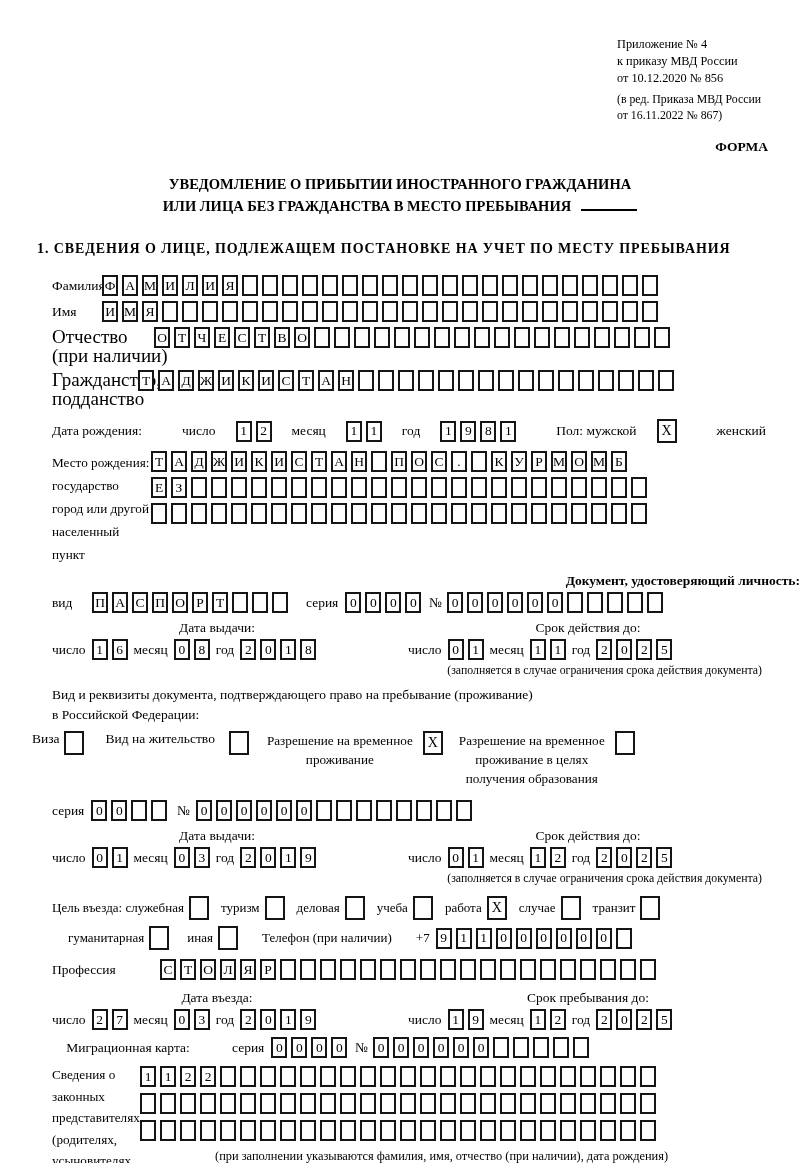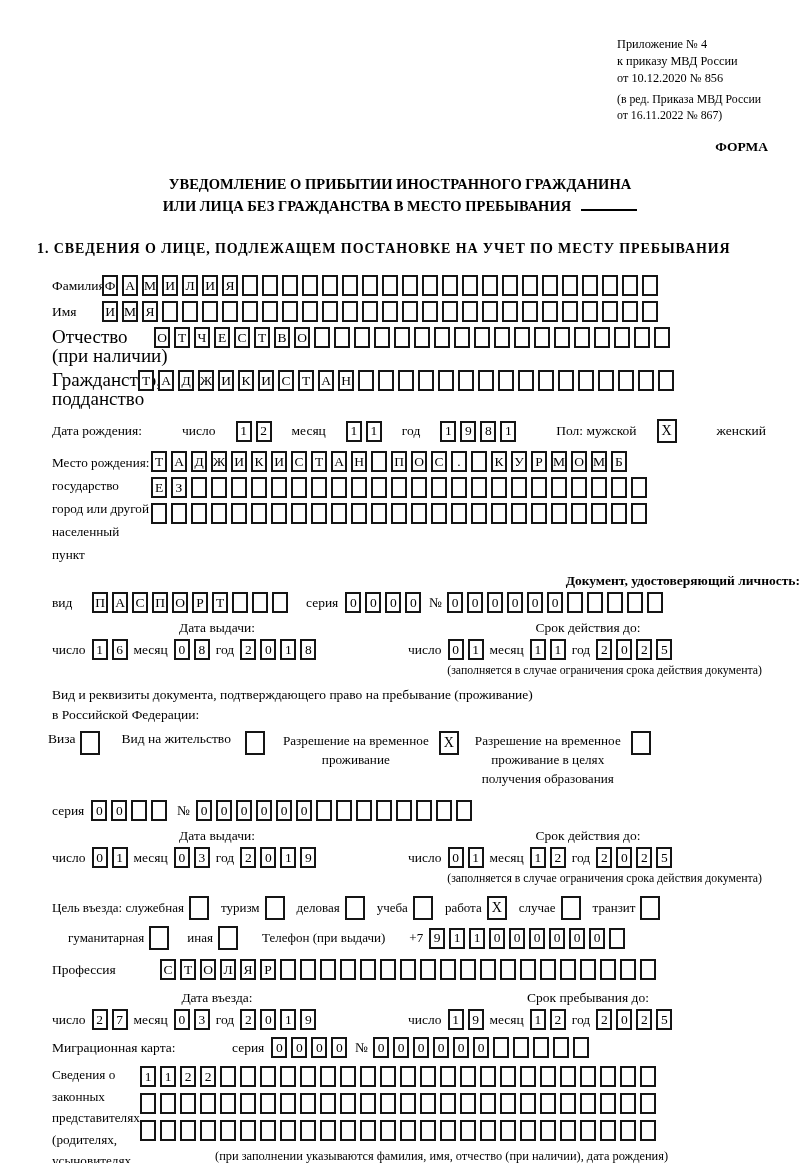--- a/index.html
+++ b/index.html
@@ -37,21 +37,21 @@
 
   .center-bold { text-align:right; font-weight:bold; font-size:13.5px; margin-top:7px; }
 
   .dcols { display:flex; padding-left:52px; margin-top:7px; }
   .dcol { width:330px; } .dcol2 { width:360px; margin-left:26px; }
   .dhead { text-align:center; font-size:13.5px; margin-bottom:3px; }
   .dline { display:flex; align-items:center; gap:6px; white-space:nowrap; font-size:13.5px; }
   .dnote { text-align:right; padding-right:38px; font-size:11.8px; margin-top:3px; }
 
   .plain { padding-left:52px; font-size:13.5px; margin-top:9px; }
-  .permit-row { display:flex; align-items:flex-start; padding-left:48px; margin-top:8px; }
+  .permit-row { display:flex; align-items:flex-start; padding-left:32px; margin-top:8px; }
   .pl-c { text-align:center; font-size:13.2px; line-height:19px; }
   .pl-c span { display:block; }
 
   .purpose { gap:0; font-size:13px; }
   .purpose .cb, .phone-row .cb { margin-left:5px; }
   .sp12 { width:12px; flex-shrink:0; } .sp18 { width:18px; flex-shrink:0; } .sp24 { width:24px; flex-shrink:0; }
 
   .rep { display:flex; padding-left:52px; margin-top:6px; align-items:flex-start; }
   .rep-labels { width:88px; flex-shrink:0; font-size:13.2px; line-height:21.5px; }
   .rep-labels span { display:block; }
@@ -545,21 +545,21 @@
     <span>транзит</span>
     <span class="cb"></span>
   </div>
   <div class="frow purpose phone-row" style="margin-top:6px; padding-left:68px;">
     <span>гуманитарная</span>
     <span class="cb"></span>
       <span class="sp18"></span>
     <span>иная</span>
     <span class="cb"></span>
       <span class="sp24"></span>
-    <span>Телефон (при выдачи)</span>
+    <span>Телефон (при наличии)</span>
       <span class="sp24"></span>
     <span>+7</span>
     <span class="cells" style="margin-left:6px;">
         <span class="cell">9</span>
         <span class="cell">1</span>
         <span class="cell">1</span>
         <span class="cell">0</span>
         <span class="cell">0</span>
         <span class="cell">0</span>
         <span class="cell">0</span>
@@ -641,21 +641,21 @@
             <span class="cell">2</span>
             <span class="cell">0</span>
             <span class="cell">2</span>
             <span class="cell">5</span>
           </span>
       </div>
     </div>
   </div>
 
   <div class="frow" style="margin-top:7px;">
-    <span class="lbl" style="width:152px;">Миграционная карта:</span>
+    <span class="lbl" style="width:152px;text-align:center;">Миграционная карта:</span>
     <span class="lbl" style="margin-left:28px; margin-right:7px;">серия</span>
     <span class="cells">
         <span class="cell">0</span>
         <span class="cell">0</span>
         <span class="cell">0</span>
         <span class="cell">0</span>
       </span>
     <span class="lbl" style="margin-left:8px; margin-right:5px;">№</span>
     <span class="cells">
         <span class="cell">0</span>

